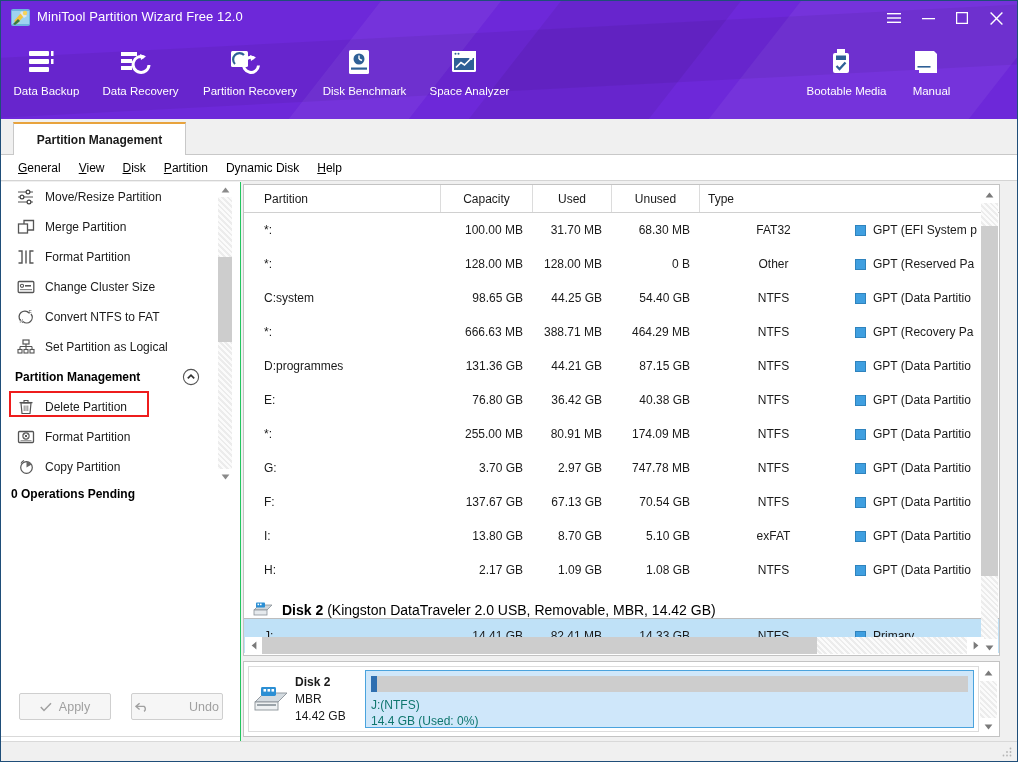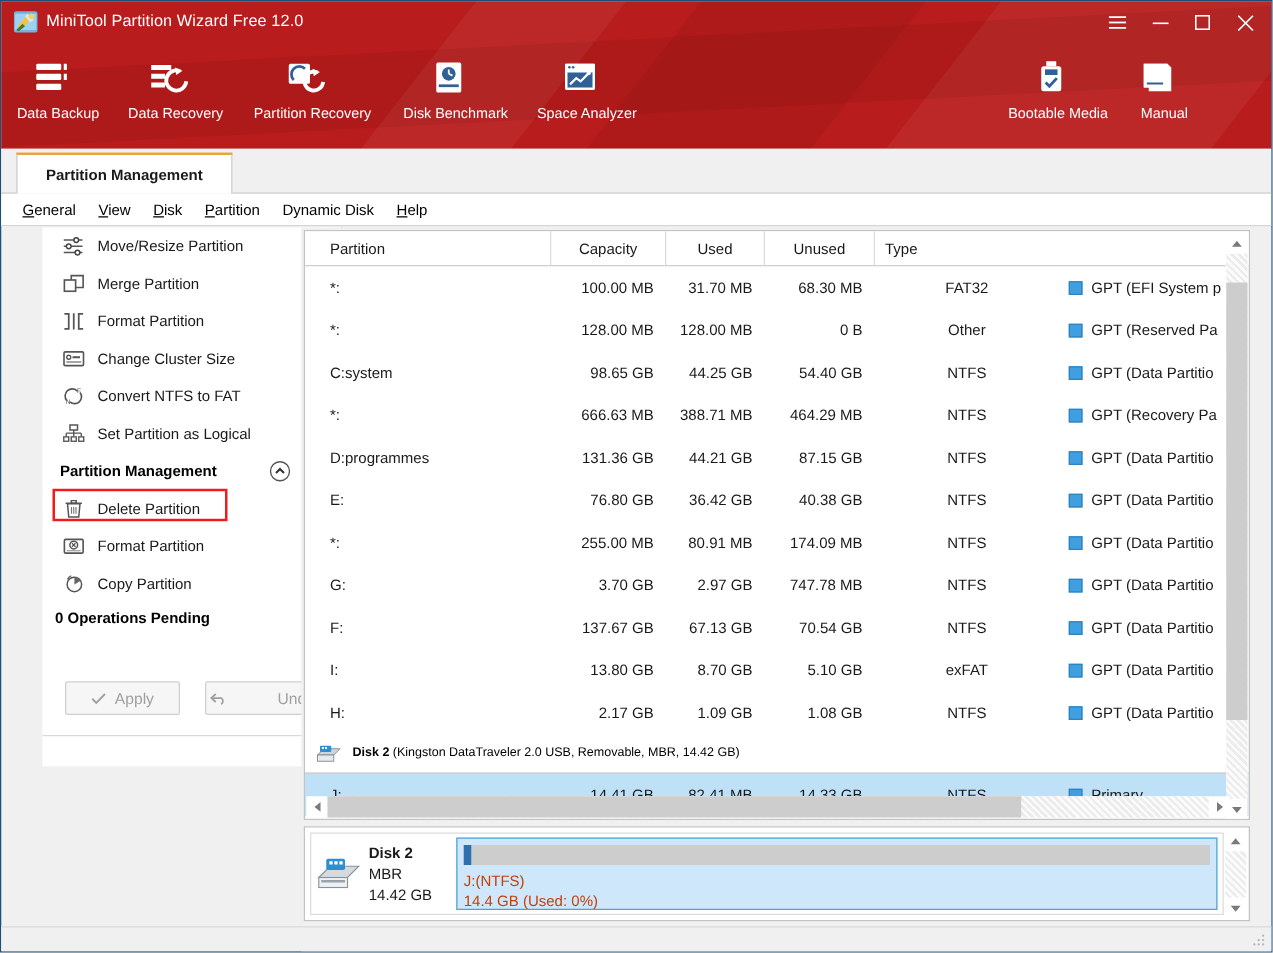--- a/index.html
+++ b/index.html
@@ -12,21 +12,21 @@
     overflow:hidden;
     -webkit-font-smoothing:antialiased;
   }
   #app { position:relative; width:1018px; height:762px; background:#f0f0f0;
          border:1px solid #1f4e79; }
 
   
   .header {
     position:absolute; left:0; top:0; width:1016px; height:118px;
     background:linear-gradient(135deg,#3a6ea5 0%,#2d5b91 40%,#2a5party 40%,#2d5f96 100%);
-    background-color:#b91c1c;
+    background-color:#6d28d9;
     overflow:hidden;
   }
   .hdr-stripe {
     position:absolute; background:rgba(255,255,255,0.055);
     transform:skewX(-38deg); transform-origin:top left;
   }
   .hdr-stripe2 { position:absolute; background:rgba(0,0,0,0.055);
     transform:skewX(-38deg); transform-origin:top left; }
 
   .title-row { position:absolute; left:0; top:0; height:32px; width:100%; }
@@ -55,22 +55,22 @@
   .tab-label { font-size:12px; font-weight:bold; color:#1a1a1a; }
 
   
   .menubar { position:absolute; left:0; top:154px; width:1016px; height:26px;
              background:#ffffff; border-bottom:1px solid #d4d4d4;
              display:flex; align-items:center; padding-left:8px; }
   .menu-item { padding:3px 9px; font-size:12px; color:#000; cursor:default; white-space:nowrap; }
   .menu-item u { text-decoration:underline; }
 
   
-  .sidebar { position:absolute; left:0; top:181px; width:240px; height:431px;
-             background:#ffffff; border-right:1px solid #22c55e; overflow:hidden;margin-left:33px; }
+  .sidebar { position:absolute; left:0; top:181px; width:240px; height:579px;
+             background:#ffffff; border-right:1px solid #22c55e; overflow:hidden; }
   .side-list { position:absolute; left:0; top:0; width:225px; height:300px; overflow:hidden; }
   .side-item { position:relative; height:30px; display:flex; align-items:center;
                padding-left:14px; cursor:default; }
   .side-item .sicon { width:22px; height:22px; display:flex; align-items:center;
                       justify-content:center; margin-right:8px; flex:0 0 22px; }
   .side-item .slabel { font-size:12px; color:#1a1a1a; white-space:nowrap; }
   .side-group { position:relative; height:30px; display:flex; align-items:center;
                 padding-left:14px; }
   .side-group .glabel { font-size:12px; font-weight:bold; color:#000; }
   .collapse-btn { position:absolute; right:26px; width:18px; height:18px; }
@@ -119,22 +119,22 @@
   .td.c-refresh { width:12px; }
   .td.c-part { width:185px; padding-left:8px; }
   .td.c-cap { width:92px; justify-content:flex-end; padding-right:10px; }
   .td.c-used { width:79px; justify-content:flex-end; padding-right:10px; }
   .td.c-unused { width:88px; justify-content:flex-end; padding-right:10px; }
   .td.c-fs { width:147px; justify-content:center; }
   .td.c-type { width:130px; padding-left:8px; gap:7px; white-space:nowrap; overflow:hidden; }
   .type-sq { width:11px; height:11px; background:#3f9fe0; flex:0 0 11px;
              border:1px solid #2f83bd; }
 
-  .disk-hdr { height:32px; display:flex; align-items:center; padding-left:8px;
-              border-bottom:1px solid #bdbdbd; font-size:10px; }
+  .disk-hdr { height:32px; display:flex; align-items:flex-end; padding-left:8px;
+              border-bottom:1px solid #bdbdbd; font-size:14px; }
   .disk-hdr .dicon { margin-right:8px; display:flex; align-items:center; }
   .disk-hdr b { font-weight:bold; }
 
   .vscroll { position:absolute; right:1px; top:1px; width:17px; height:470px; background:#fff; }
   .vs-track { position:absolute; left:0; top:17px; width:17px; height:436px;
               background:repeating-linear-gradient(45deg,#fbfbfb 0 2px,#ececec 2px 4px); }
   .vs-thumb { position:absolute; left:0; width:17px; background:#cdcdcd; }
   .vs-arrow { position:absolute; left:0; width:17px; height:17px;
               display:flex; align-items:center; justify-content:center; }
 
@@ -150,21 +150,21 @@
              background:#ffffff; border:1px solid #c3c3c3; }
   .dm-row { position:absolute; left:4px; top:4px; width:731px; height:66px;
             border:1px solid #dcdcdc; display:flex; align-items:center; }
   .dm-icon { width:46px; display:flex; align-items:center; justify-content:center; }
   .dm-info { width:62px; font-size:12px; line-height:17px; color:#1a1a1a; }
   .dm-info .dm-name { font-weight:bold; }
   .dm-bar { position:relative; flex:1; height:58px; background:#cfe7fa;
             border:1px solid #4aa3dd; margin-left:8px; margin-right:4px; }
   .dm-usage { position:absolute; left:5px; top:5px; right:5px; height:16px; background:#cdcdcd; }
   .dm-usage-fill { position:absolute; left:0; top:0; width:6px; height:16px; background:#2f6fb0; }
-  .dm-text { position:absolute; left:5px; top:26px; font-size:12px; line-height:16px; color:#c2410c; }
+  .dm-text { position:absolute; left:5px; top:26px; font-size:12px; line-height:16px; color:#0f766e; }
 
   .dmv-scroll { position:absolute; right:2px; top:2px; width:17px; height:71px; }
   .dmv-arrow { position:absolute; left:0; width:17px; height:17px;
                display:flex; align-items:center; justify-content:center; }
   .dmv-track { position:absolute; left:0; top:17px; width:17px; height:37px;
                background:repeating-linear-gradient(45deg,#fbfbfb 0 2px,#ececec 2px 4px); }
 
   .statusbar { position:absolute; left:0; bottom:0; width:1016px; height:20px;
                background:#f0f0f0; border-top:1px solid #d9d9d9; }
   .grip { position:absolute; right:4px; bottom:3px; width:12px; height:12px; }

